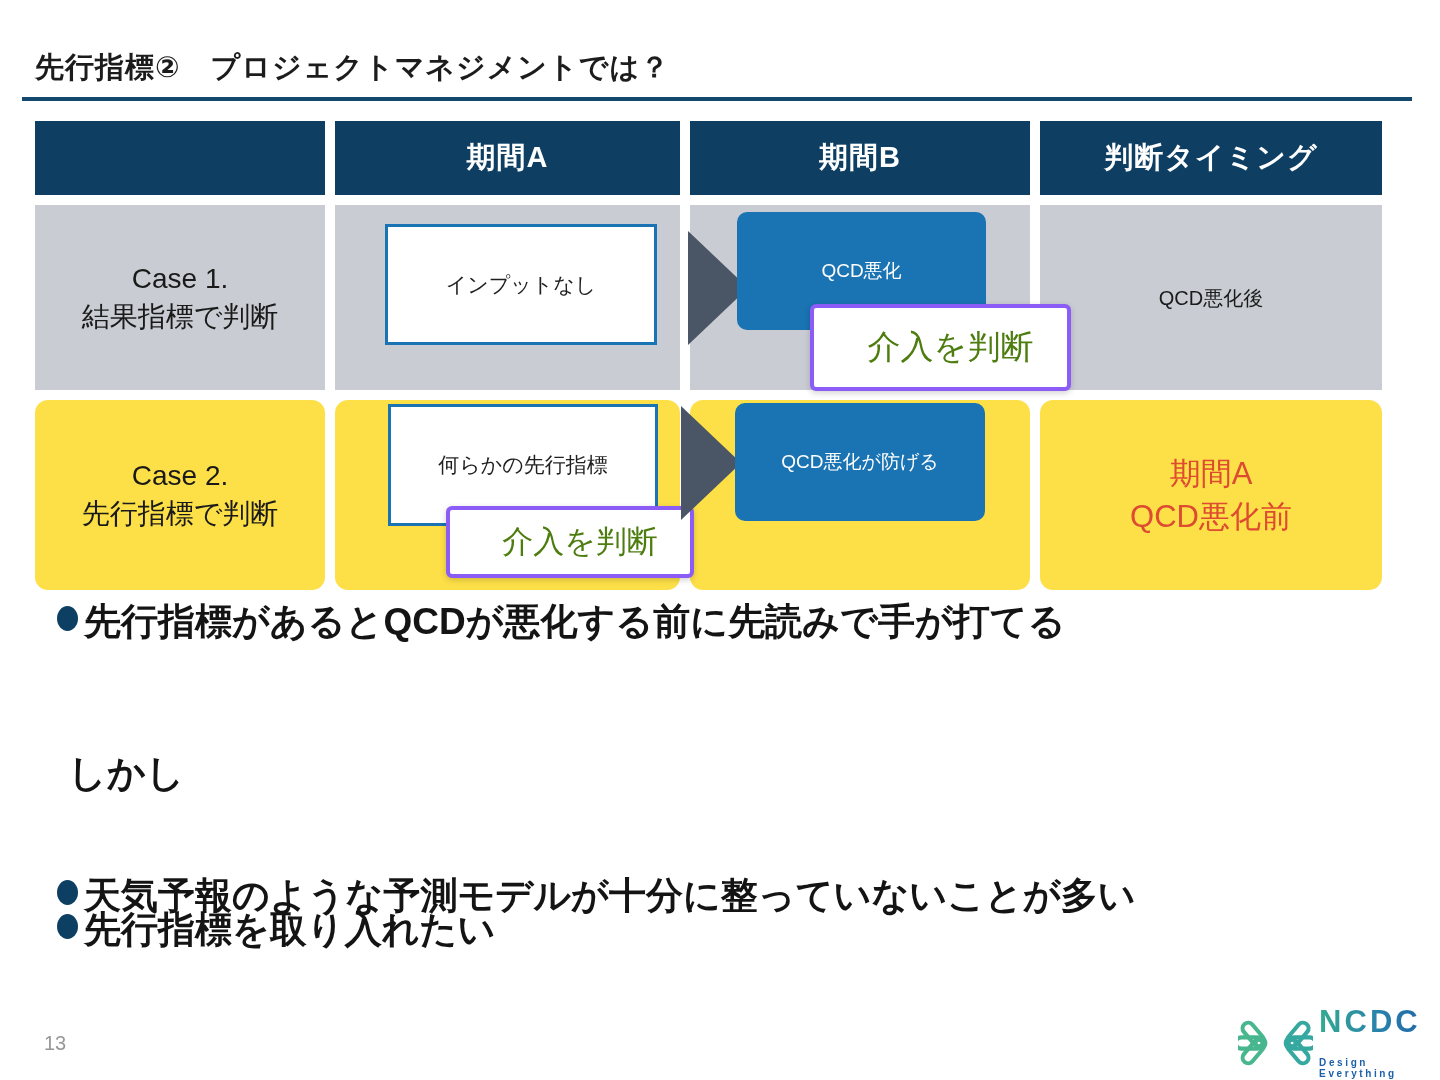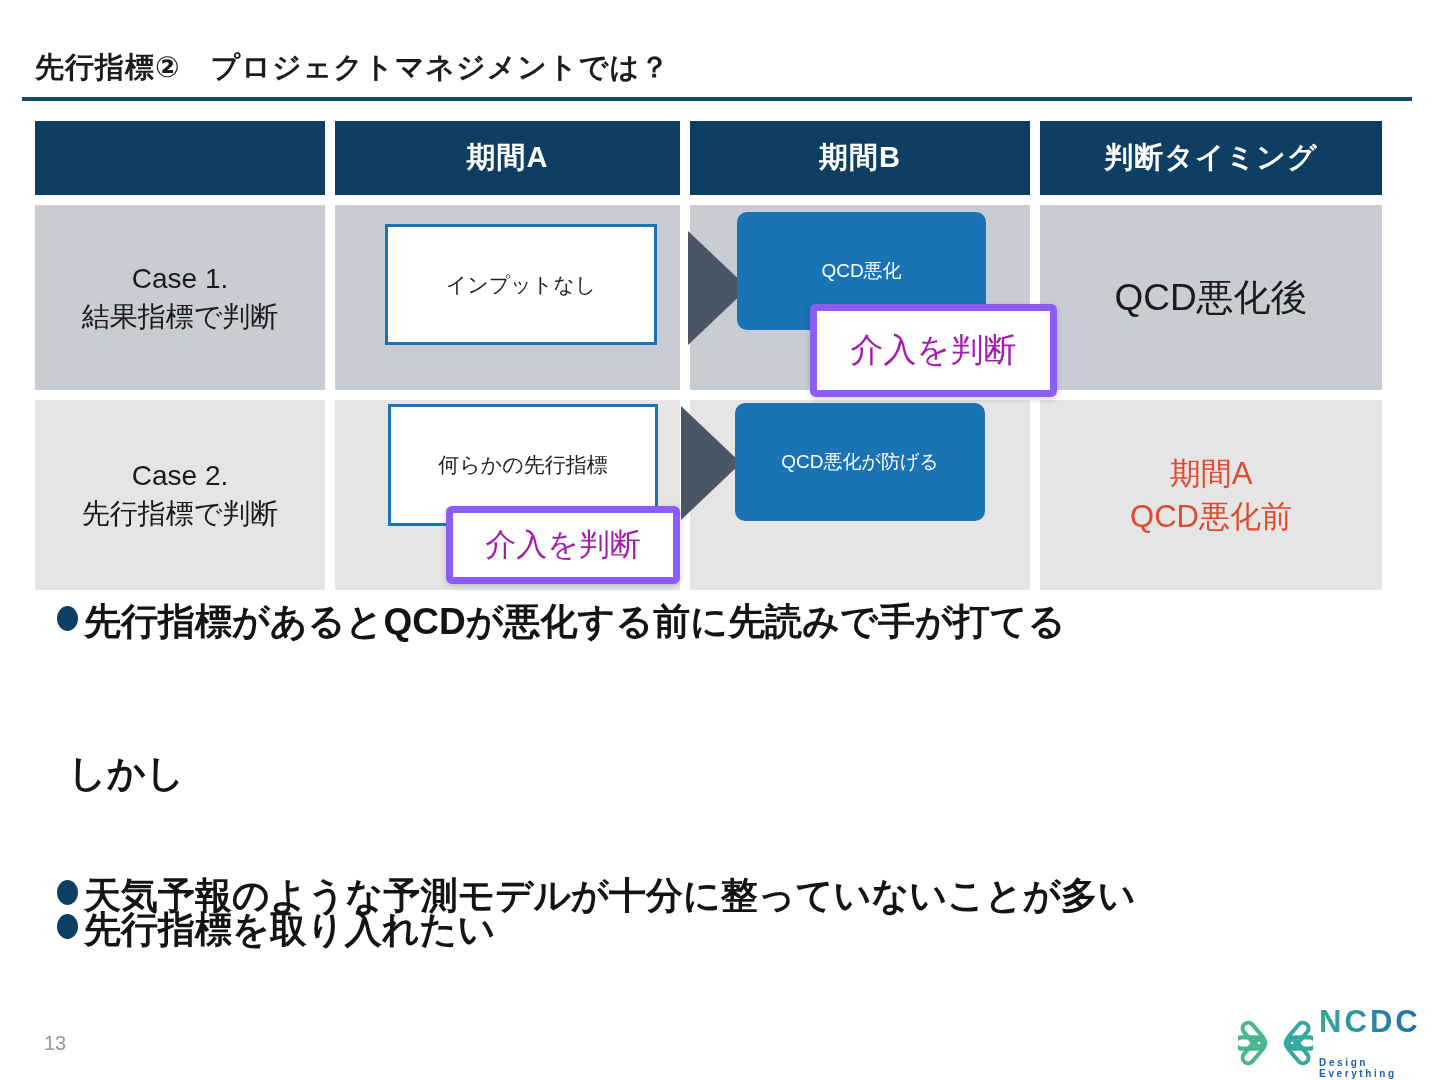--- a/index.html
+++ b/index.html
@@ -11,37 +11,37 @@
   .title-rule{position:absolute;left:22px;top:97px;width:1390px;height:4px;background:#14496e;}
 
   
   .matrix{position:absolute;left:35px;top:121px;display:grid;
           grid-template-columns:290px 345px 340px 342px;
           grid-template-rows:74px 185px 190px;gap:10px;}
   .th{background:#0e3f63;color:#ffffff;font-size:29px;font-weight:700;
       display:flex;align-items:center;justify-content:center;letter-spacing:1px;}
   .td{display:flex;flex-direction:column;align-items:center;justify-content:center;}
   .row1{background:#c9cdd3;}
-  .row2{background:#e5e5e5;}
+  .row2{background:#fde047;border-radius:13px;}
   .case-title{font-size:28px;color:#1a1a1a;line-height:1.35;text-align:center;}
-  .timing{font-size:37px;color:#1a1a1a;text-align:center;line-height:1.4;}
+  .timing{font-size:20px;color:#1a1a1a;text-align:center;line-height:1.4;}
   .timing-red{font-size:31px;color:#dd4b30;text-align:center;line-height:1.4;}
 
   
   .white-box{position:absolute;background:#ffffff;border:3px solid #1a73b2;
              display:flex;align-items:center;justify-content:center;
              font-size:21px;color:#1f1f1f;text-align:center;}
   .blue-box{position:absolute;background:#1a73b2;border-radius:10px;
             display:flex;align-items:center;justify-content:center;
             font-size:19px;color:#ffffff;text-align:center;}
   .arrow{position:absolute;width:0;height:0;border-top:57px solid transparent;
          border-bottom:57px solid transparent;border-left:60px solid #4a5565;}
-  .callout{position:absolute;background:#ffffff;border:7px solid #8b5cf6;border-radius:6px;
-           display:flex;align-items:center;justify-content:center;color:#a21caf;
-           box-shadow:0 2px 6px rgba(0,0,0,0.18);}
+  .callout{position:absolute;background:#ffffff;border:4px solid #8b5cf6;border-radius:6px;
+           display:flex;align-items:center;justify-content:center;color:#4d7c0f;
+           box-shadow:0 2px 6px rgba(0,0,0,0.18);padding-left:20px;}
   .callout.c1{left:810px;top:304px;width:233px;height:79px;font-size:33px;}
   .callout.c2{left:446px;top:506px;width:220px;height:64px;font-size:31px;}
 
   
   .bullet-line{position:absolute;display:flex;align-items:flex-start;color:#141414;}
   .dot{width:21px;height:25px;border-radius:50%;background:#0d3f63;flex:0 0 auto;margin-top:9px;}
   .bullet-text{font-size:37px;font-weight:600;margin-left:6px;white-space:nowrap;}
   .plain-line{position:absolute;font-size:38px;font-weight:600;color:#141414;}
 
   

